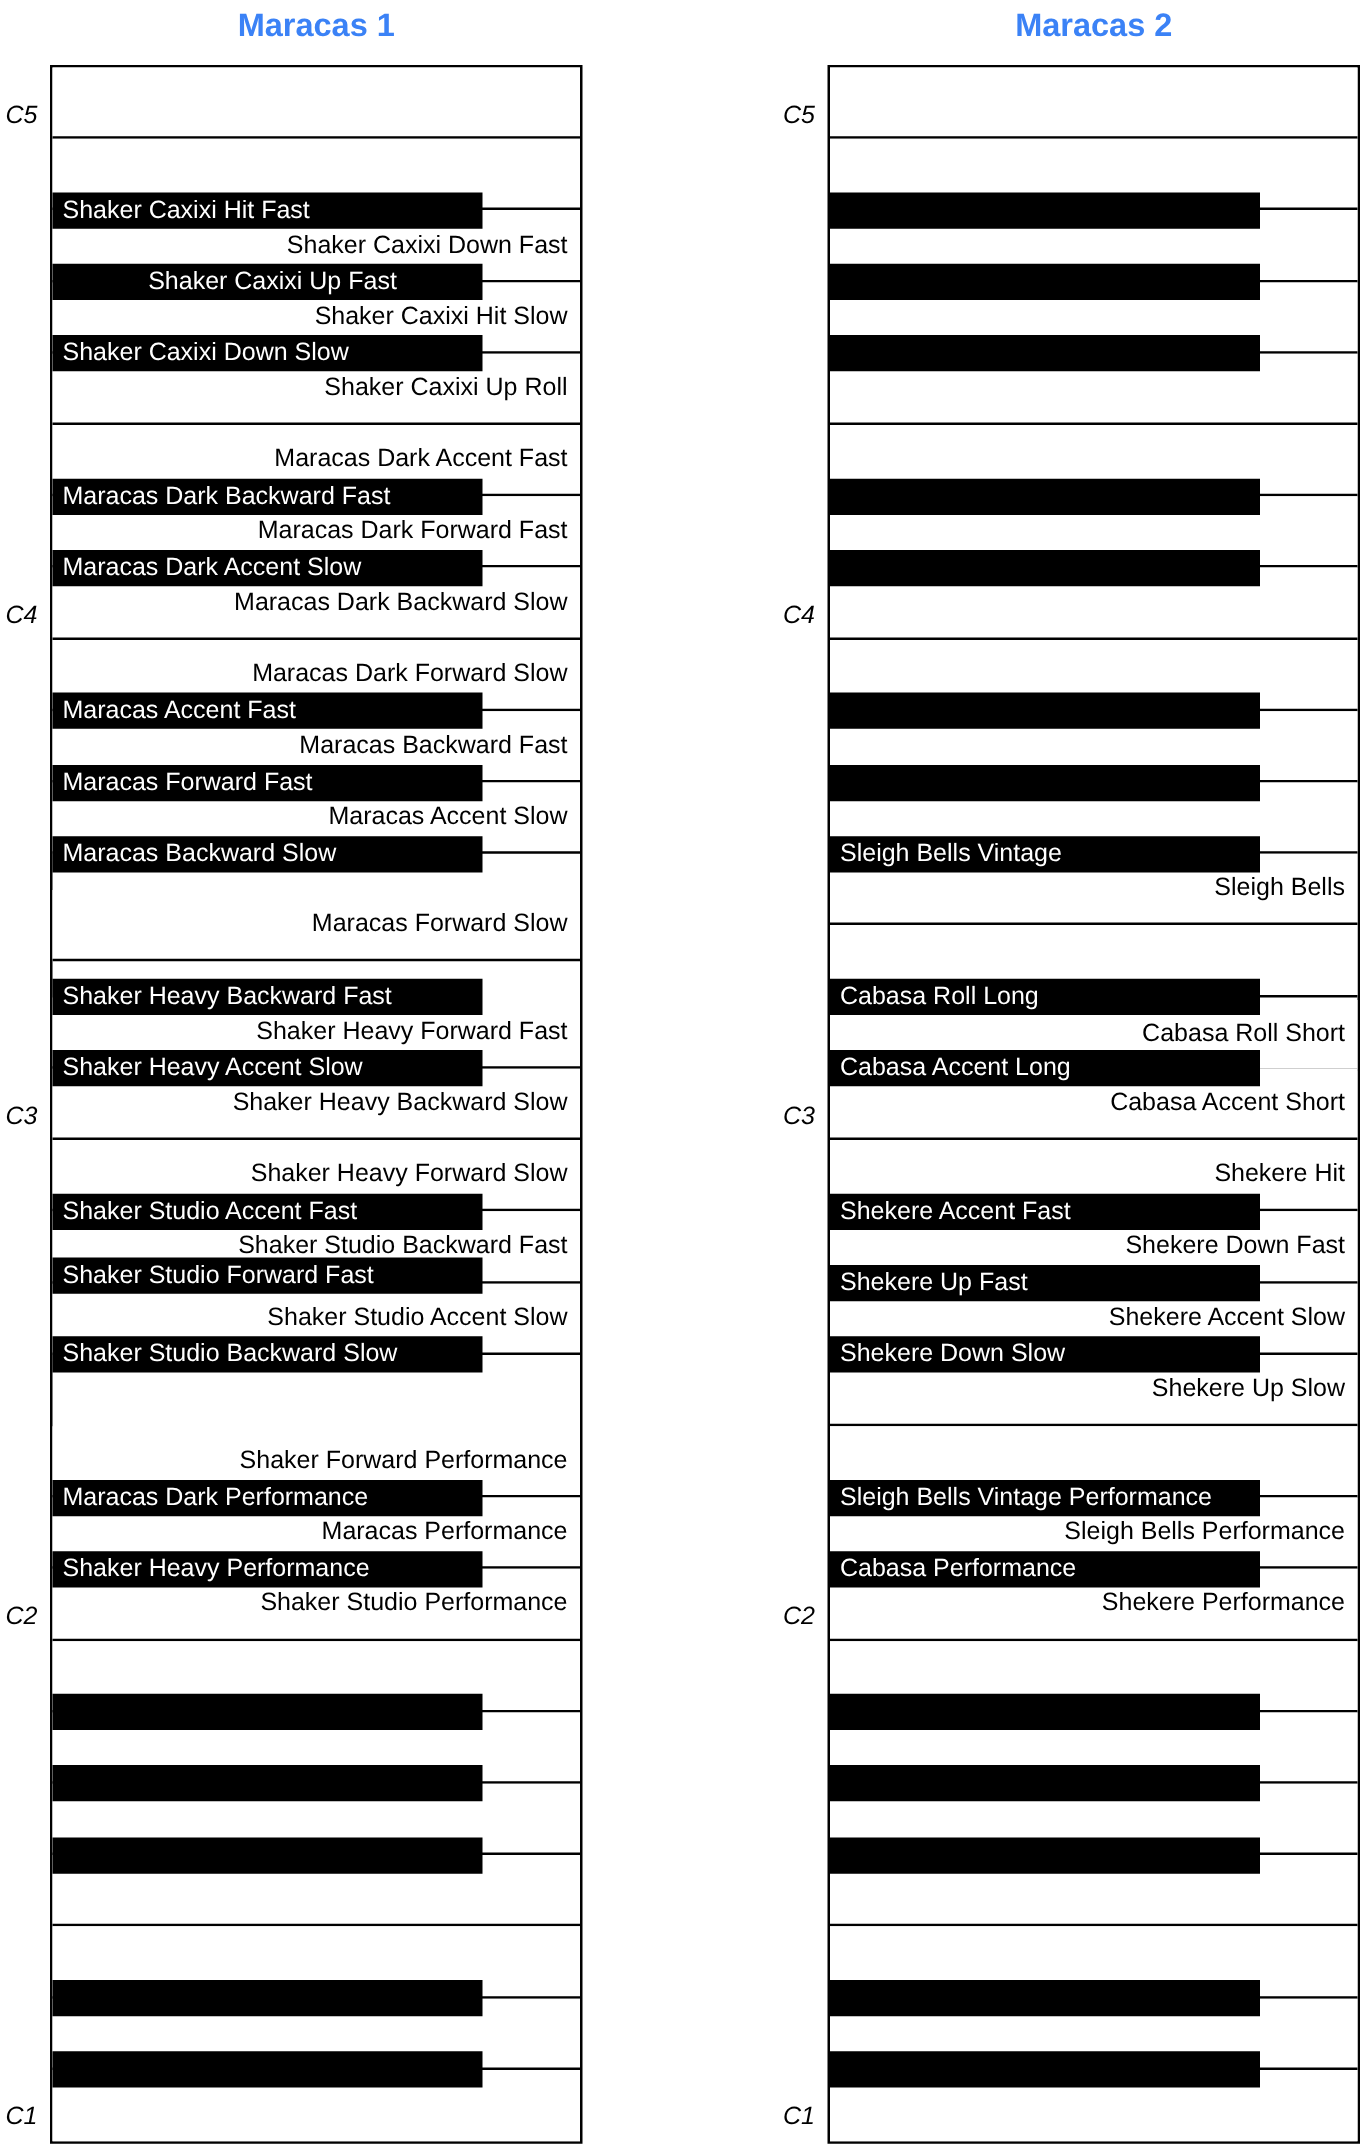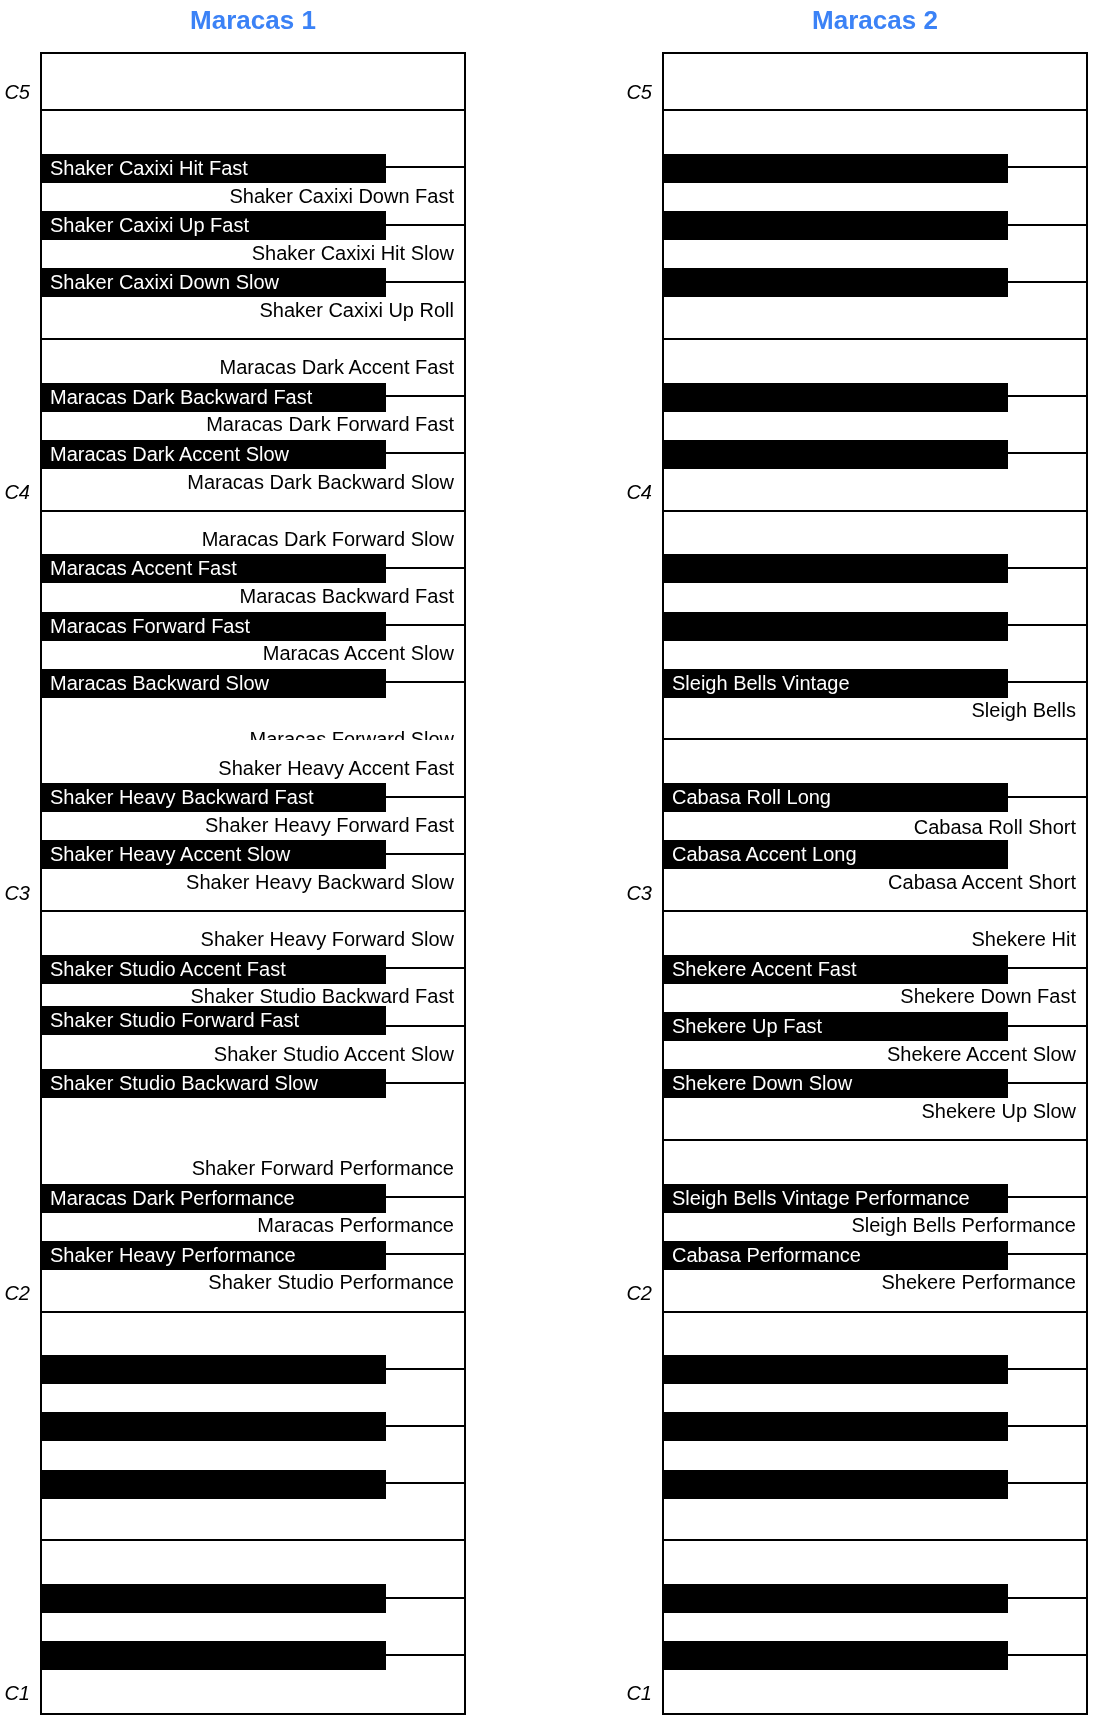--- a/index.html
+++ b/index.html
@@ -75,23 +75,20 @@
         </div>
         <div class="white-key sep" style="top: 514.862px; height: 57.2069px;">
           <span class="wk-label">Maracas Backward Fast</span>
         </div>
         <div class="white-key sep" style="top: 572.069px; height: 57.2069px;">
           <span class="wk-label">Maracas Accent Slow</span>
         </div>
         <div class="white-key sep" style="top: 658px; height: 57.2069px; text-align: right;">
           <span class="wk-label">Maracas Forward Slow</span>
         </div>
-        <div class="white-key sep" style="top: 686.483px; height: 57.2069px;">
-          <span class="wk-label">Shaker Heavy Accent Fast</span>
-        </div>
         <div class="white-key sep" style="top: 743.69px; height: 57.2069px;">
           <span class="wk-label">Shaker Heavy Forward Fast</span>
         </div>
         <div class="white-key sep" style="top: 800.897px; height: 57.2069px;">
           <span class="wk-label">Shaker Heavy Backward Slow</span>
         </div>
         <div class="white-key sep" style="top: 858.103px; height: 57.2069px;">
           <span class="wk-label">Shaker Heavy Forward Slow</span>
         </div>
         <div class="white-key sep" style="top: 915.31px; height: 57.2069px;">
@@ -112,21 +109,21 @@
         <div class="white-key sep" style="top: 1258.55px; height: 57.2069px;"></div>
         <div class="white-key sep" style="top: 1315.76px; height: 57.2069px;"></div>
         <div class="white-key sep" style="top: 1372.97px; height: 57.2069px;"></div>
         <div class="white-key sep" style="top: 1430.17px; height: 57.2069px;"></div>
         <div class="white-key sep" style="top: 1487.38px; height: 57.2069px;"></div>
         <div class="white-key sep" style="top: 1544.59px; height: 57.2069px;"></div>
         <div class="white-key" style="top: 1601.79px; height: 57.2069px;"></div>
         <div class="black-key" style="top: 99.9138px;">
           <span class="bk-label">Shaker Caxixi Hit Fast</span>
         </div>
-        <div class="black-key" style="top: 157.121px;">
+        <div class="black-key" style="top: 157.121px; justify-content: center;">
           <span class="bk-label">Shaker Caxixi Up Fast</span>
         </div>
         <div class="black-key" style="top: 214.328px;">
           <span class="bk-label">Shaker Caxixi Down Slow</span>
         </div>
         <div class="black-key" style="top: 328.741px;">
           <span class="bk-label">Maracas Dark Backward Fast</span>
         </div>
         <div class="black-key" style="top: 385.948px;">
           <span class="bk-label">Maracas Dark Accent Slow</span>

